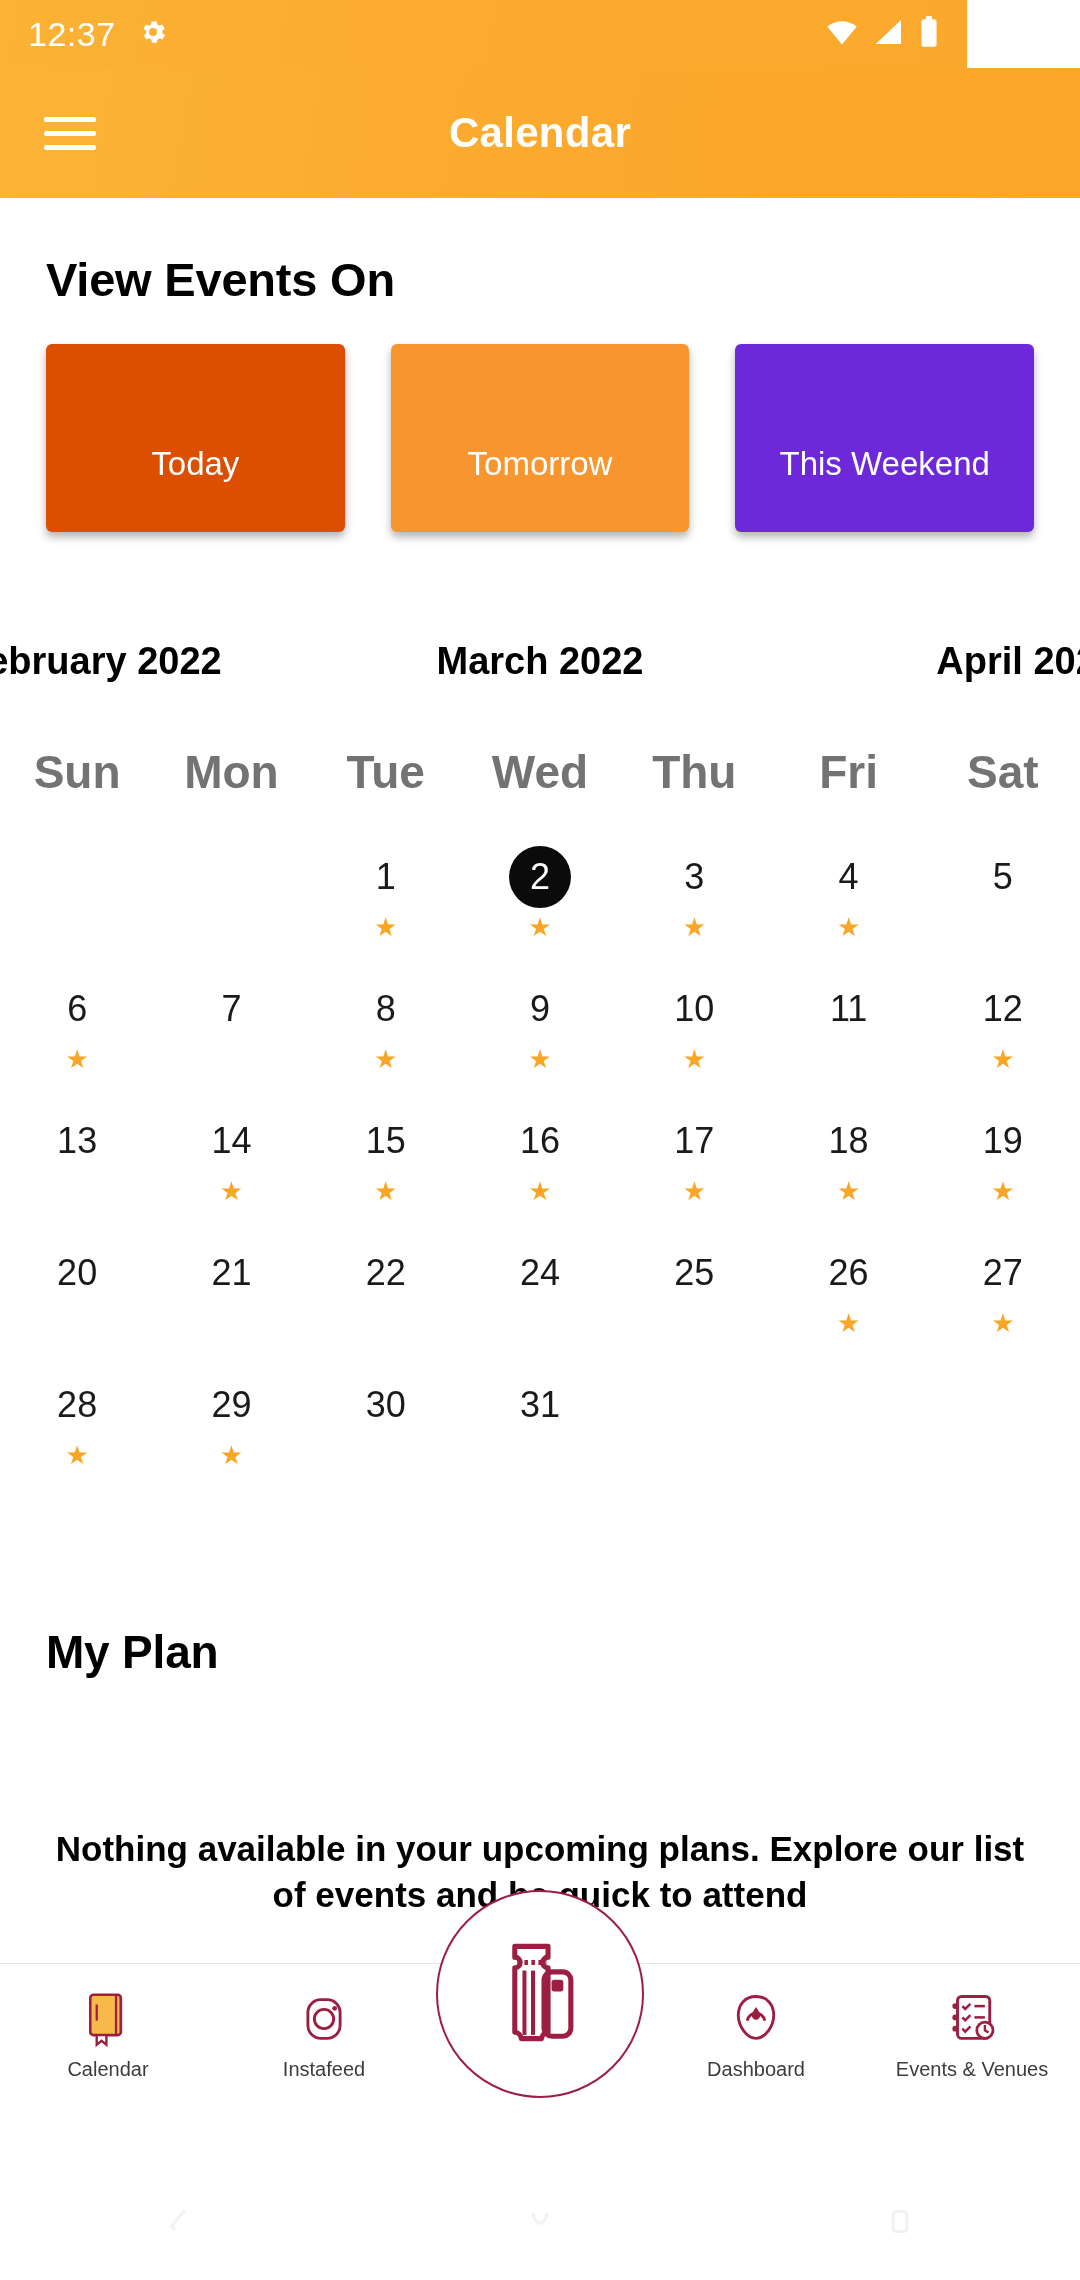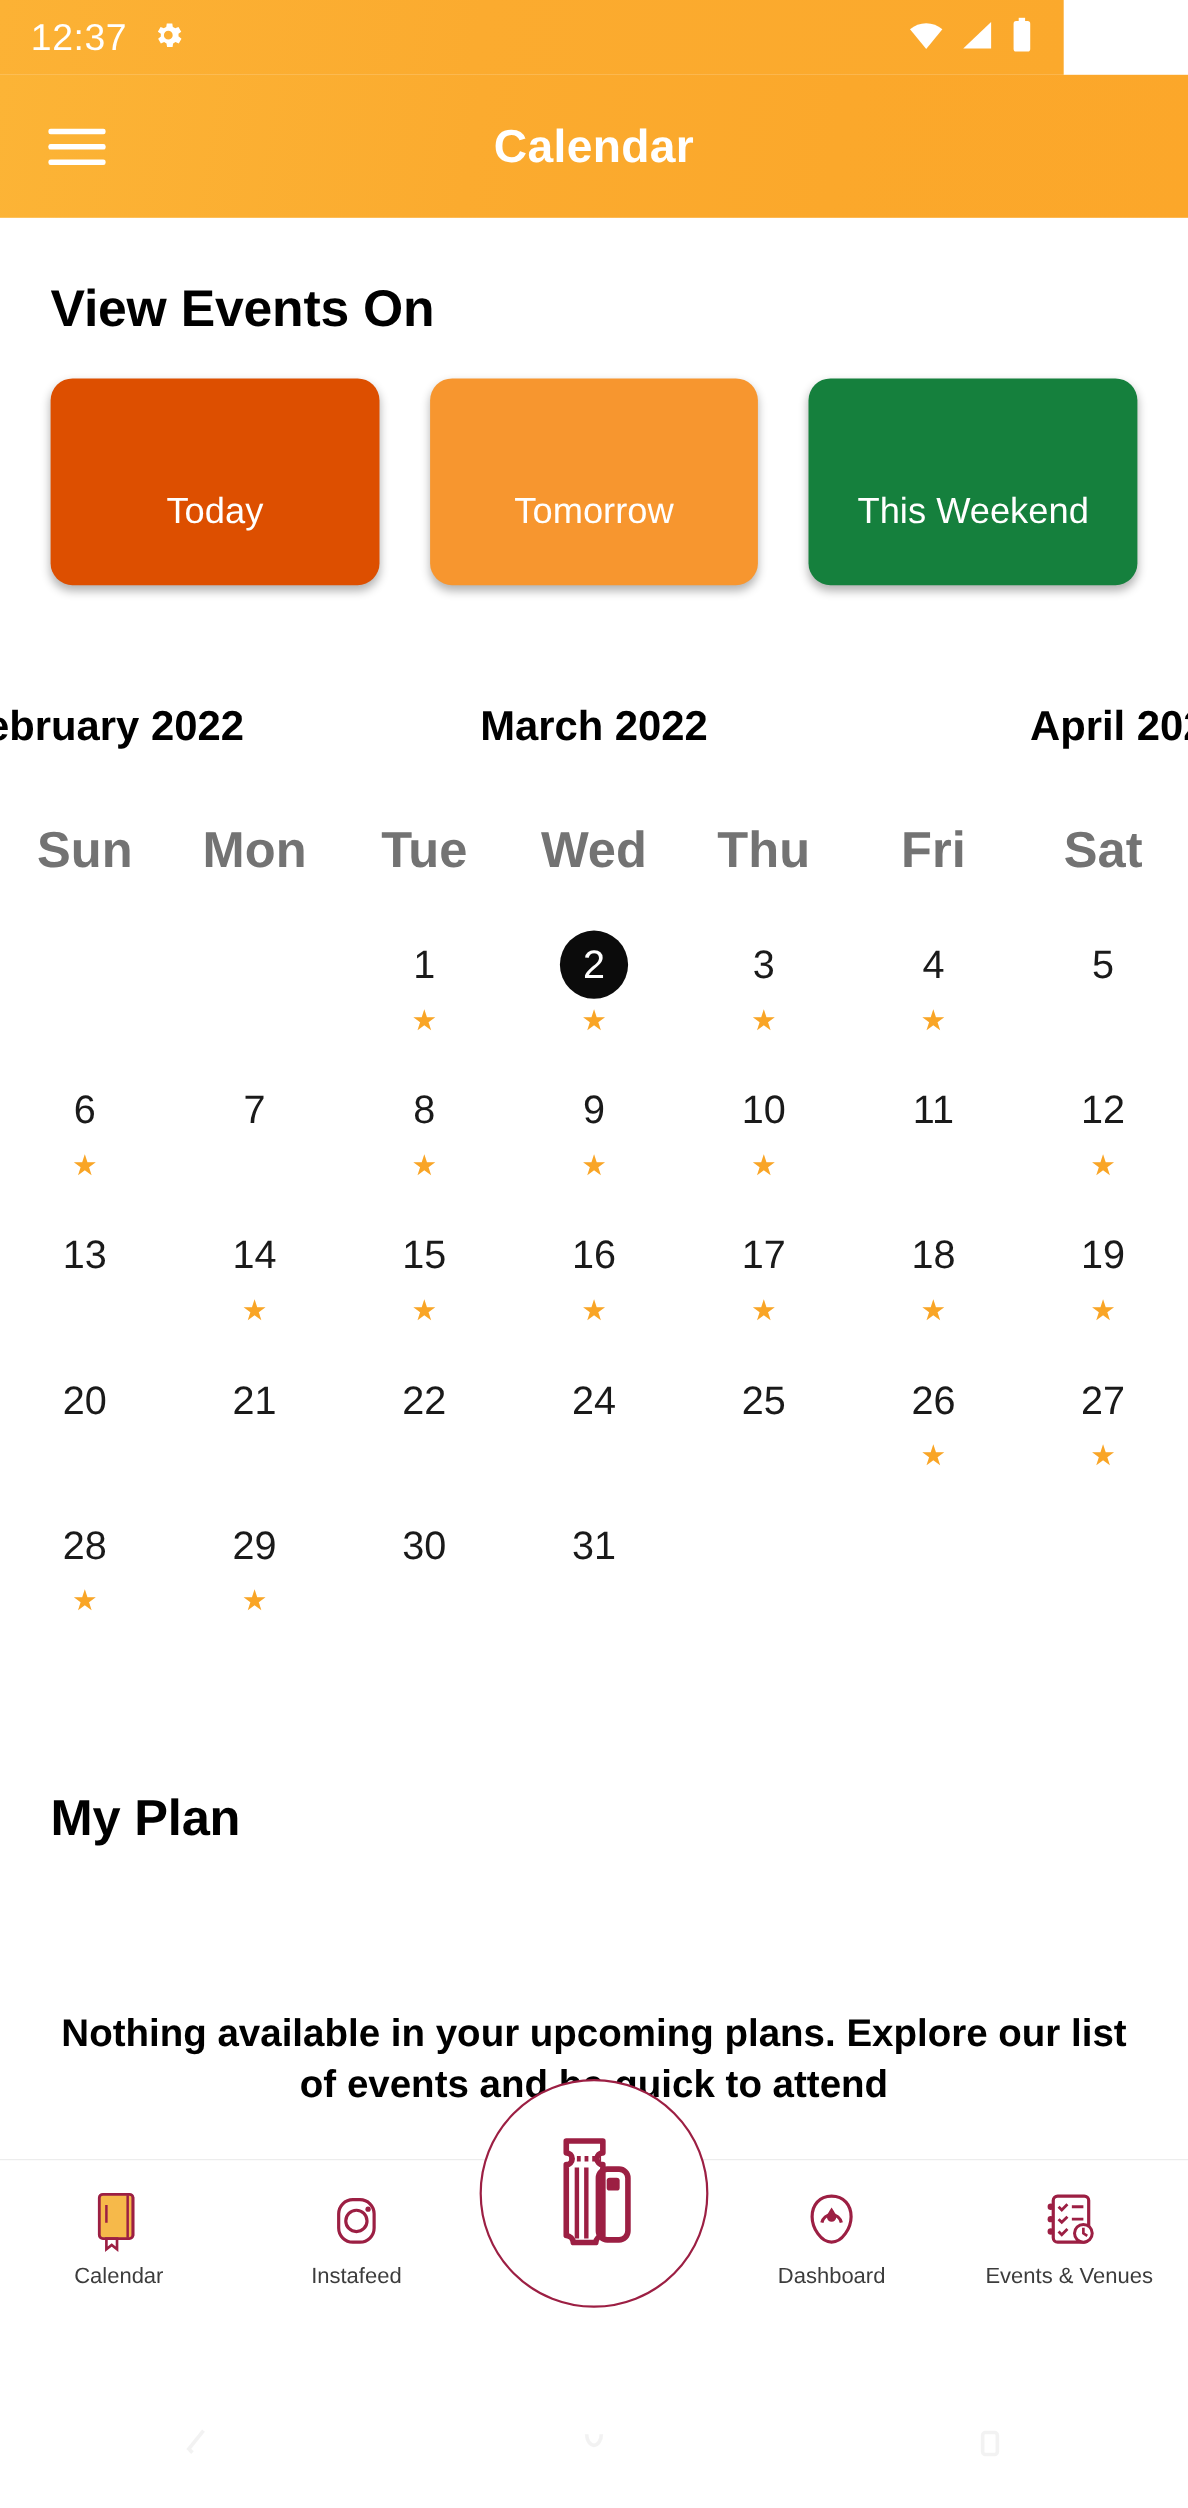--- a/index.html
+++ b/index.html
@@ -41,29 +41,29 @@
   }
   #viewEventsOn{ top:252px; }
   #myPlanTitle{ top:1625px; font-size:46px; }
 
   
   .chips{
     position:absolute; top:344px; left:0; width:1080px; height:200px;
     display:flex; gap:46px; padding:0 46px;
   }
   .chip{
-    flex:1; border-radius:20px; display:flex; align-items:center; justify-content:center;
+    flex:1; border-radius:6px; display:flex; align-items:center; justify-content:center;
     color:#fff; font-size:33px; font-weight:400; cursor:pointer;
     box-shadow:0 5px 9px rgba(0,0,0,.30);
     padding-top:52px;
     height:188px;
   }
   .chip.today    { background:#dd4f00; }
   .chip.tomorrow { background:#f7962f; }
-  .chip.weekend  { background:#15803d; }
+  .chip.weekend  { background:#6d28d9; }
 
   
   .months{
     position:absolute; top:615px; left:0; width:1080px; height:92px;
     display:flex; align-items:center;
   }
   .month{ font-size:38px; font-weight:700; color:#000; white-space:nowrap; }
   .month.prev{ position:absolute; left:-36px; }
   .month.cur { position:absolute; left:0; width:1080px; text-align:center; }
   .month.next{ position:absolute; right:-38px; }

